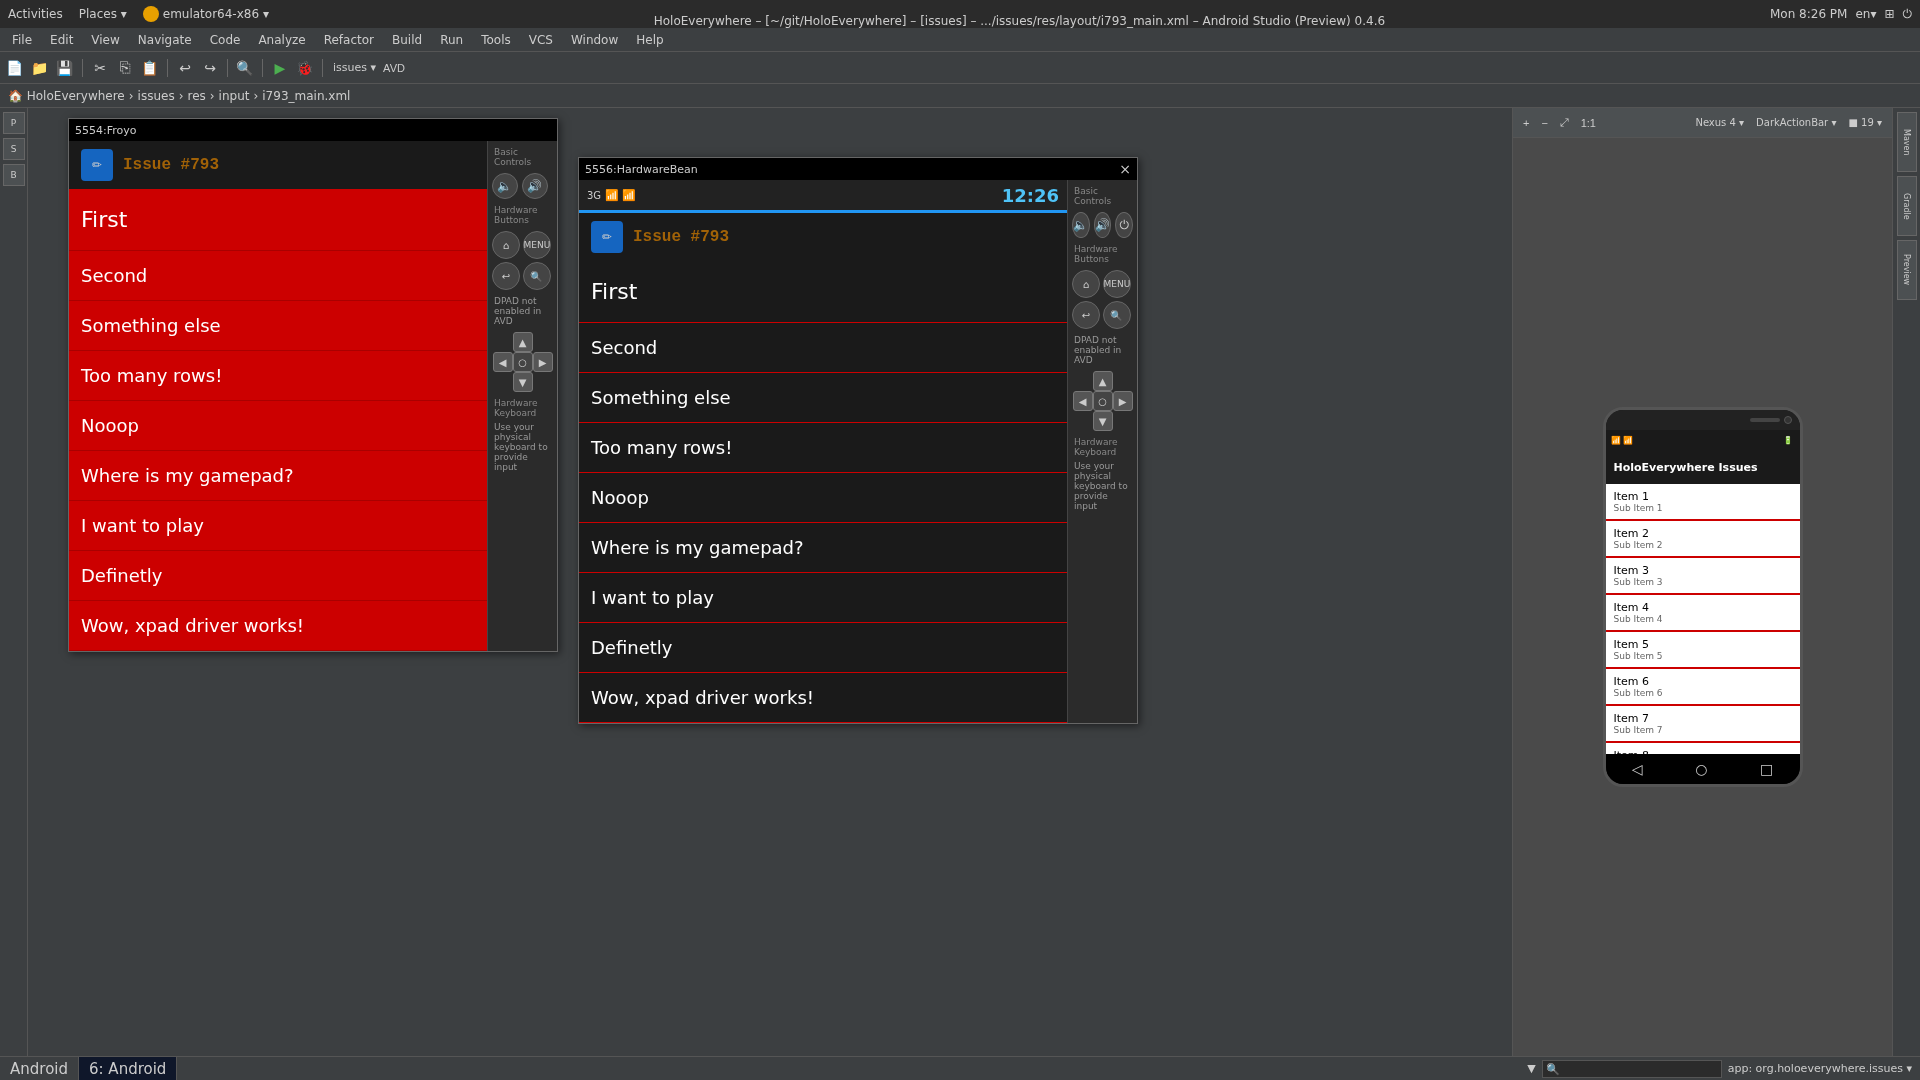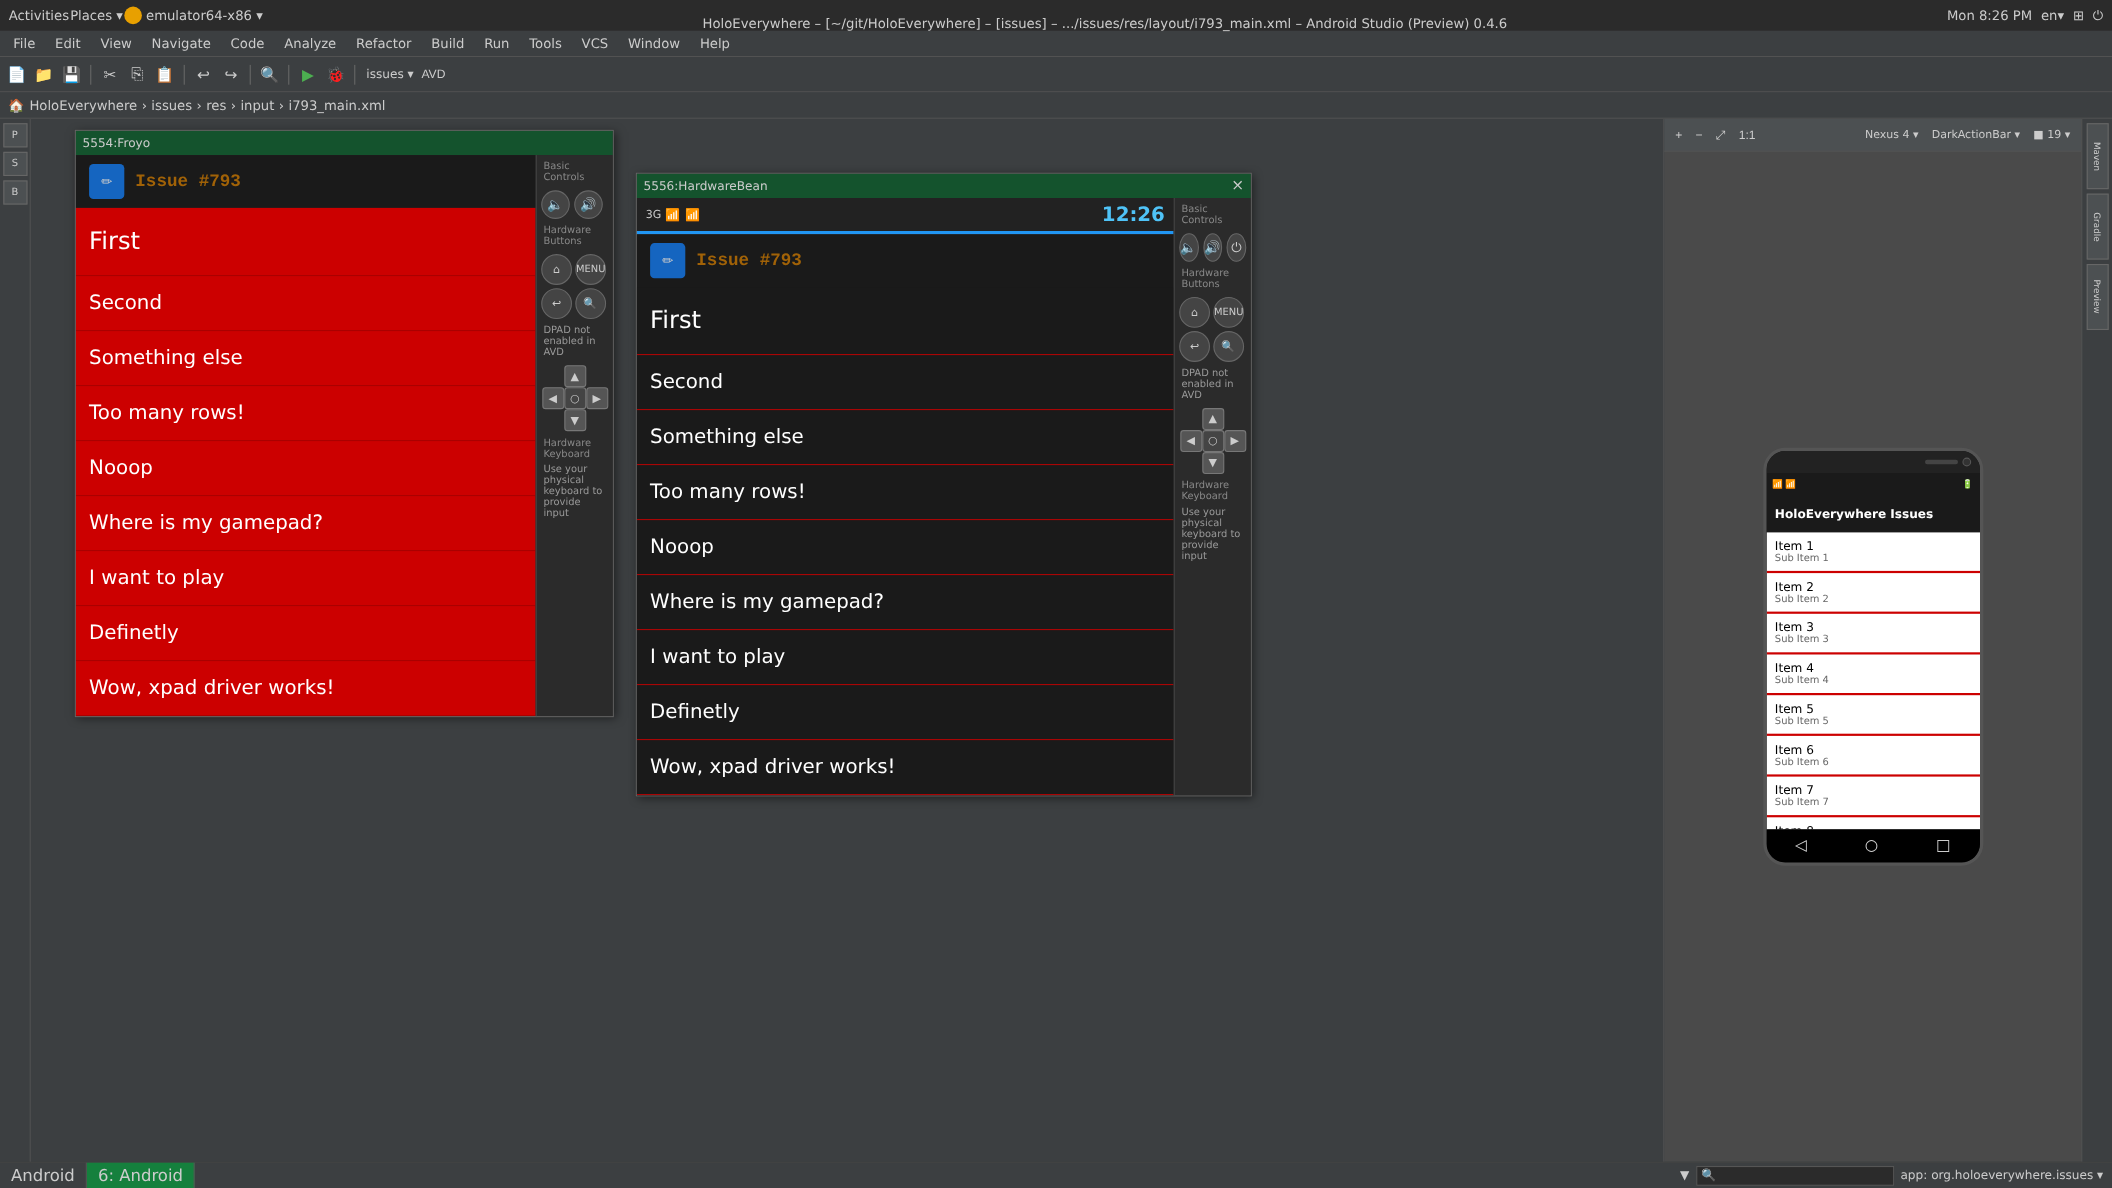--- a/index.html
+++ b/index.html
@@ -17,21 +17,21 @@
     #top-bar {
       height: 28px;
       background: #2b2b2b;
       display: flex;
       align-items: center;
       justify-content: space-between;
       padding: 0 8px;
       color: #ccc;
       font-size: 12px;
     }
-    #top-bar-left { display: flex; gap: 1px; align-items: center; }
+    #top-bar-left { display: flex; gap: 16px; align-items: center; }
     #top-bar-center { flex: 1; text-align: center; font-size: 12px; margin-top: 14px; }
     #top-bar-right { display: flex; gap: 8px; align-items: center; }
 
     
     #menu-bar {
       height: 24px;
       background: #3c3f41;
       display: flex;
       align-items: center;
       padding: 0 4px;
@@ -137,21 +137,21 @@
     
     .emulator-container {
       position: absolute;
       background: #1a1a1a;
       border: 1px solid #555;
       box-shadow: 2px 2px 8px rgba(0,0,0,0.5);
     }
 
     .emulator-title-bar {
       height: 22px;
-      background: #14532d;
+      background: #000000;
       display: flex; align-items: center; justify-content: space-between;
       padding: 0 6px;
       font-size: 11px; color: #ccc;
     }
     .emulator-close { cursor: pointer; font-size: 14px; }
     .ctrl-btn {
       width: 26px; height: 26px;
       border-radius: 50%; background: #444; border: 1px solid #666;
       display: flex; align-items: center; justify-content: center;
       font-size: 12px; color: #ccc; cursor: pointer;
@@ -271,21 +271,21 @@
       background: #3c3f41;
       display: flex; align-items: center;
       border-bottom: 1px solid #555;
     }
     .console-tab {
       padding: 2px 10px;
       font-size: 15px; color: #ccc; cursor: pointer;
       border-right: 1px solid #555; height: 100%;
       display: flex; align-items: center;
     }
-    .console-tab.active { background: #15803d; }
+    .console-tab.active { background: #0f172a; }
     .dpad-not-enabled { font-size: 9px; color: #999; padding: 2px 6px; }
     .hw-keyboard-note { font-size: 9px; color: #999; padding: 2px 6px; }
 
     .dpad-control {
       display: flex; flex-direction: column; align-items: center;
       padding: 4px 6px;
     }
     .dpad-row { display: flex; }
     .dpad-btn {
       width: 20px; height: 20px;

